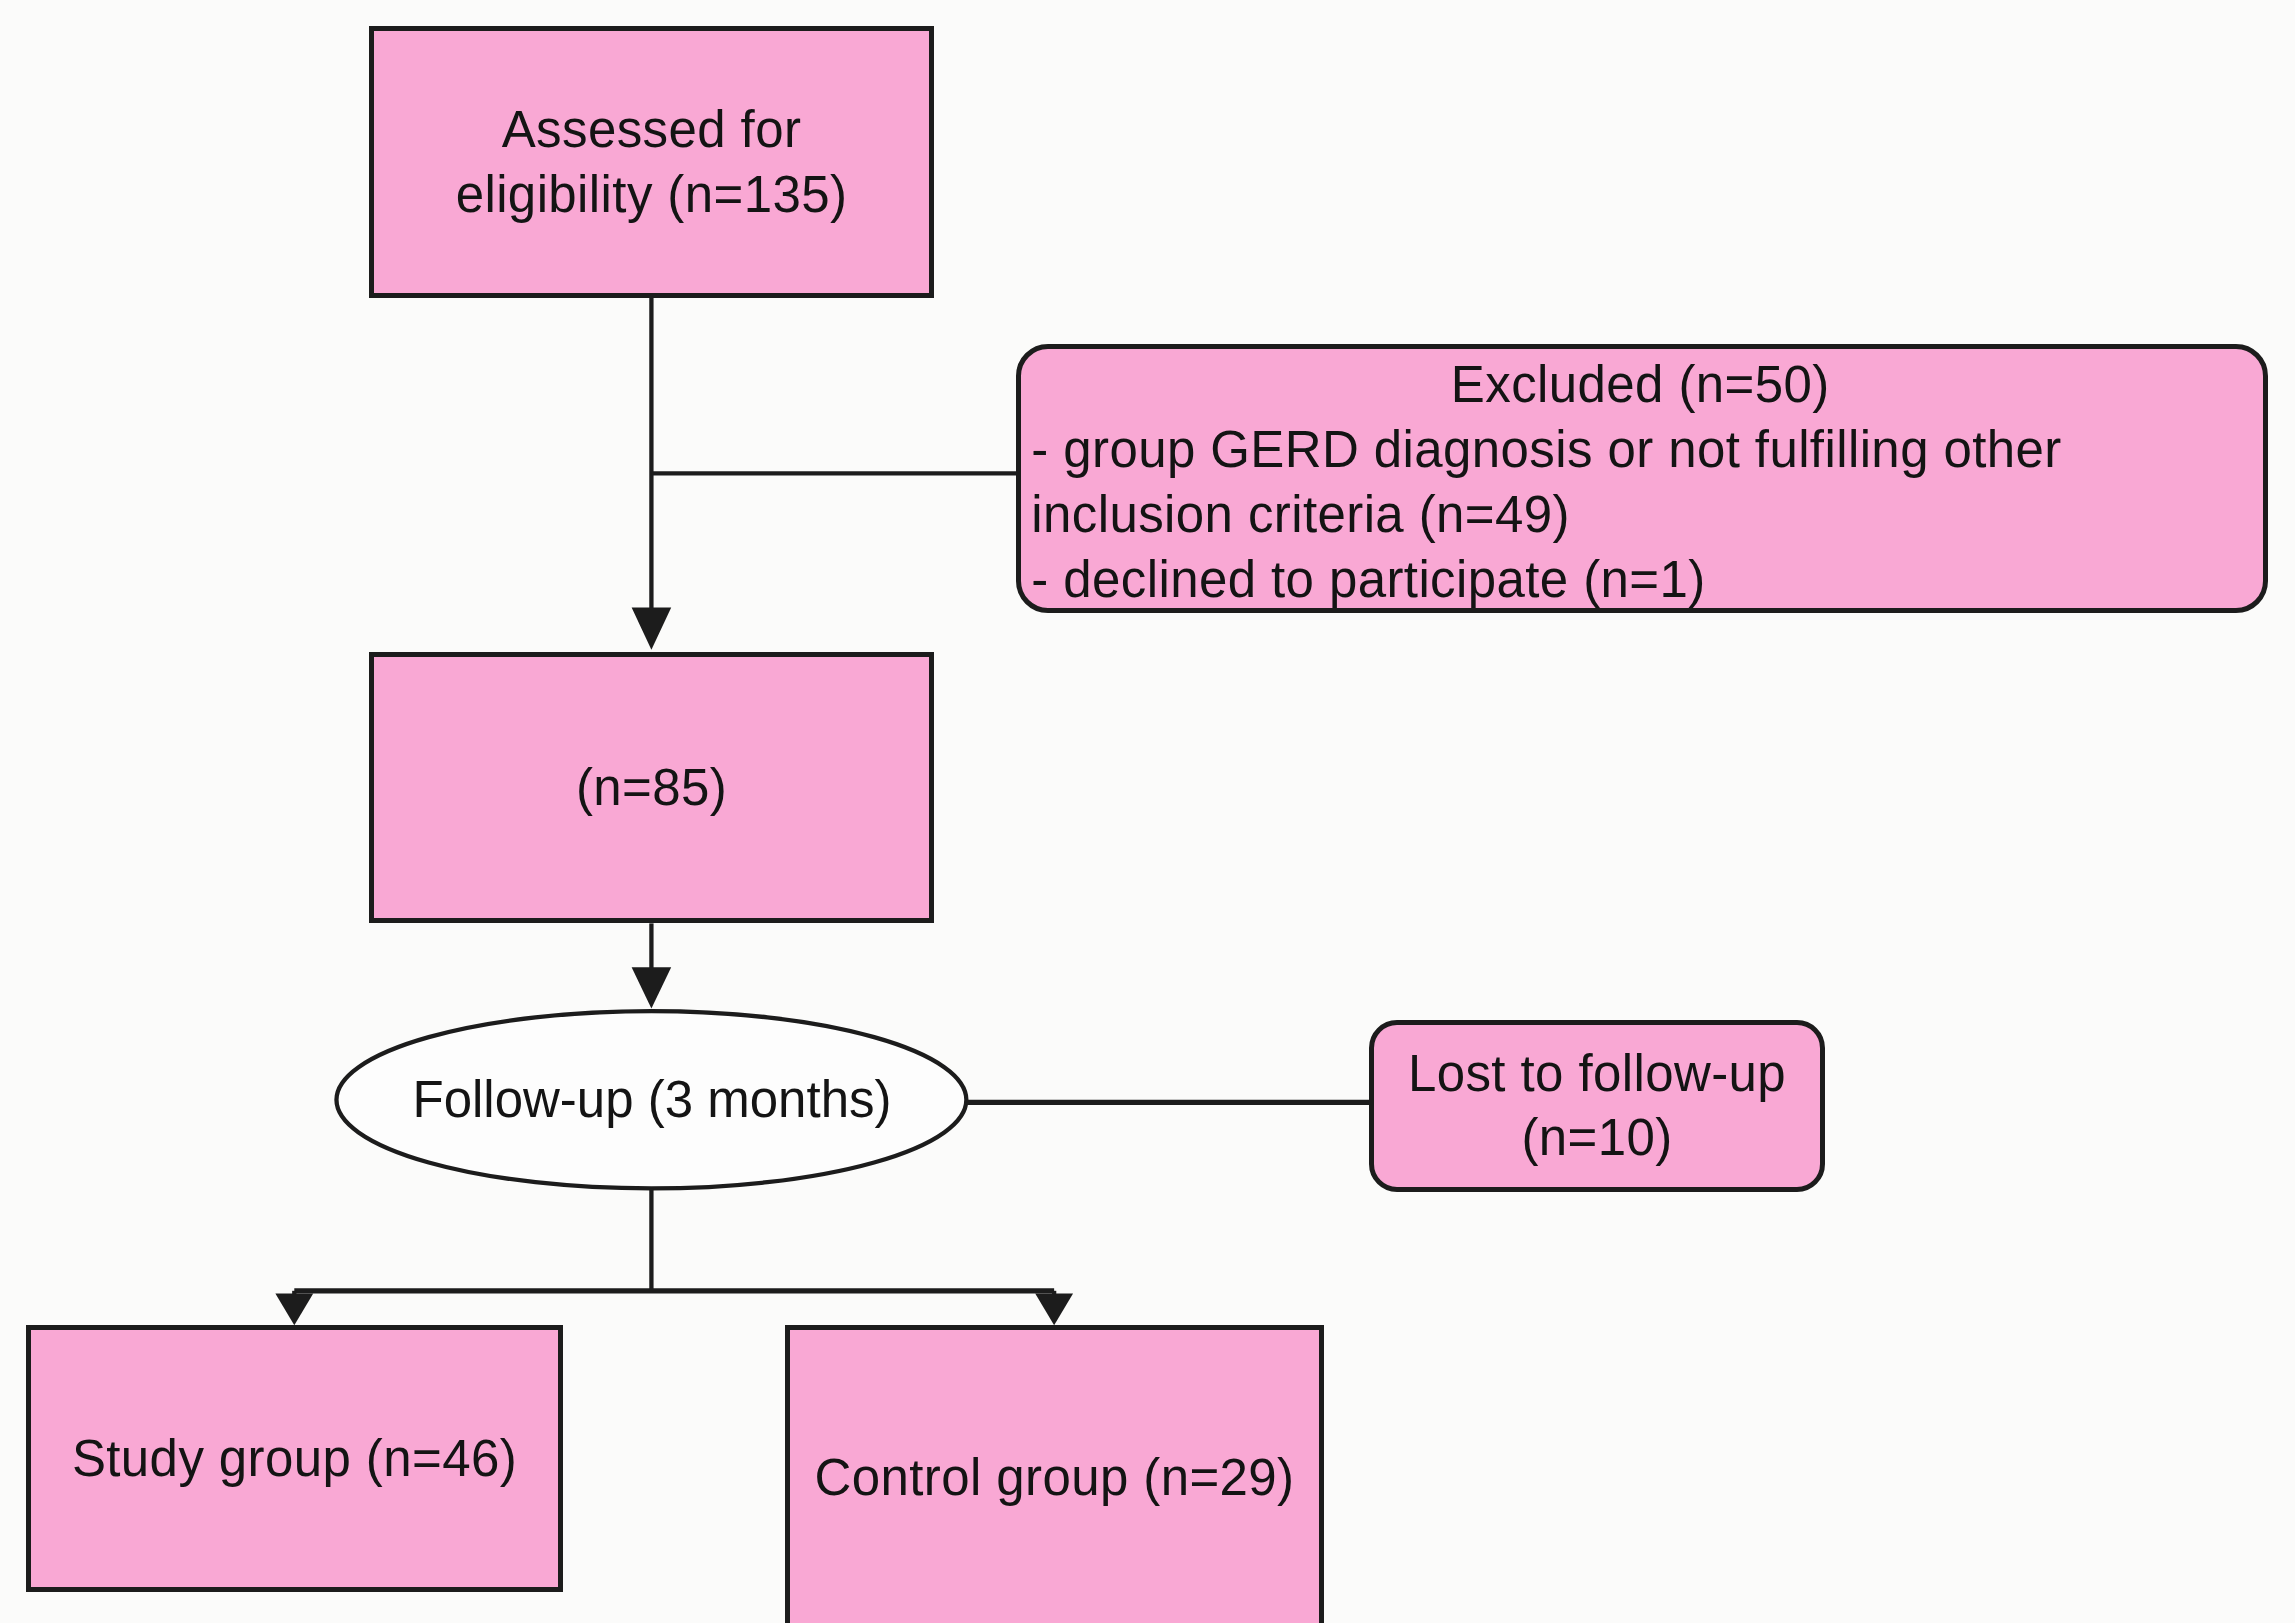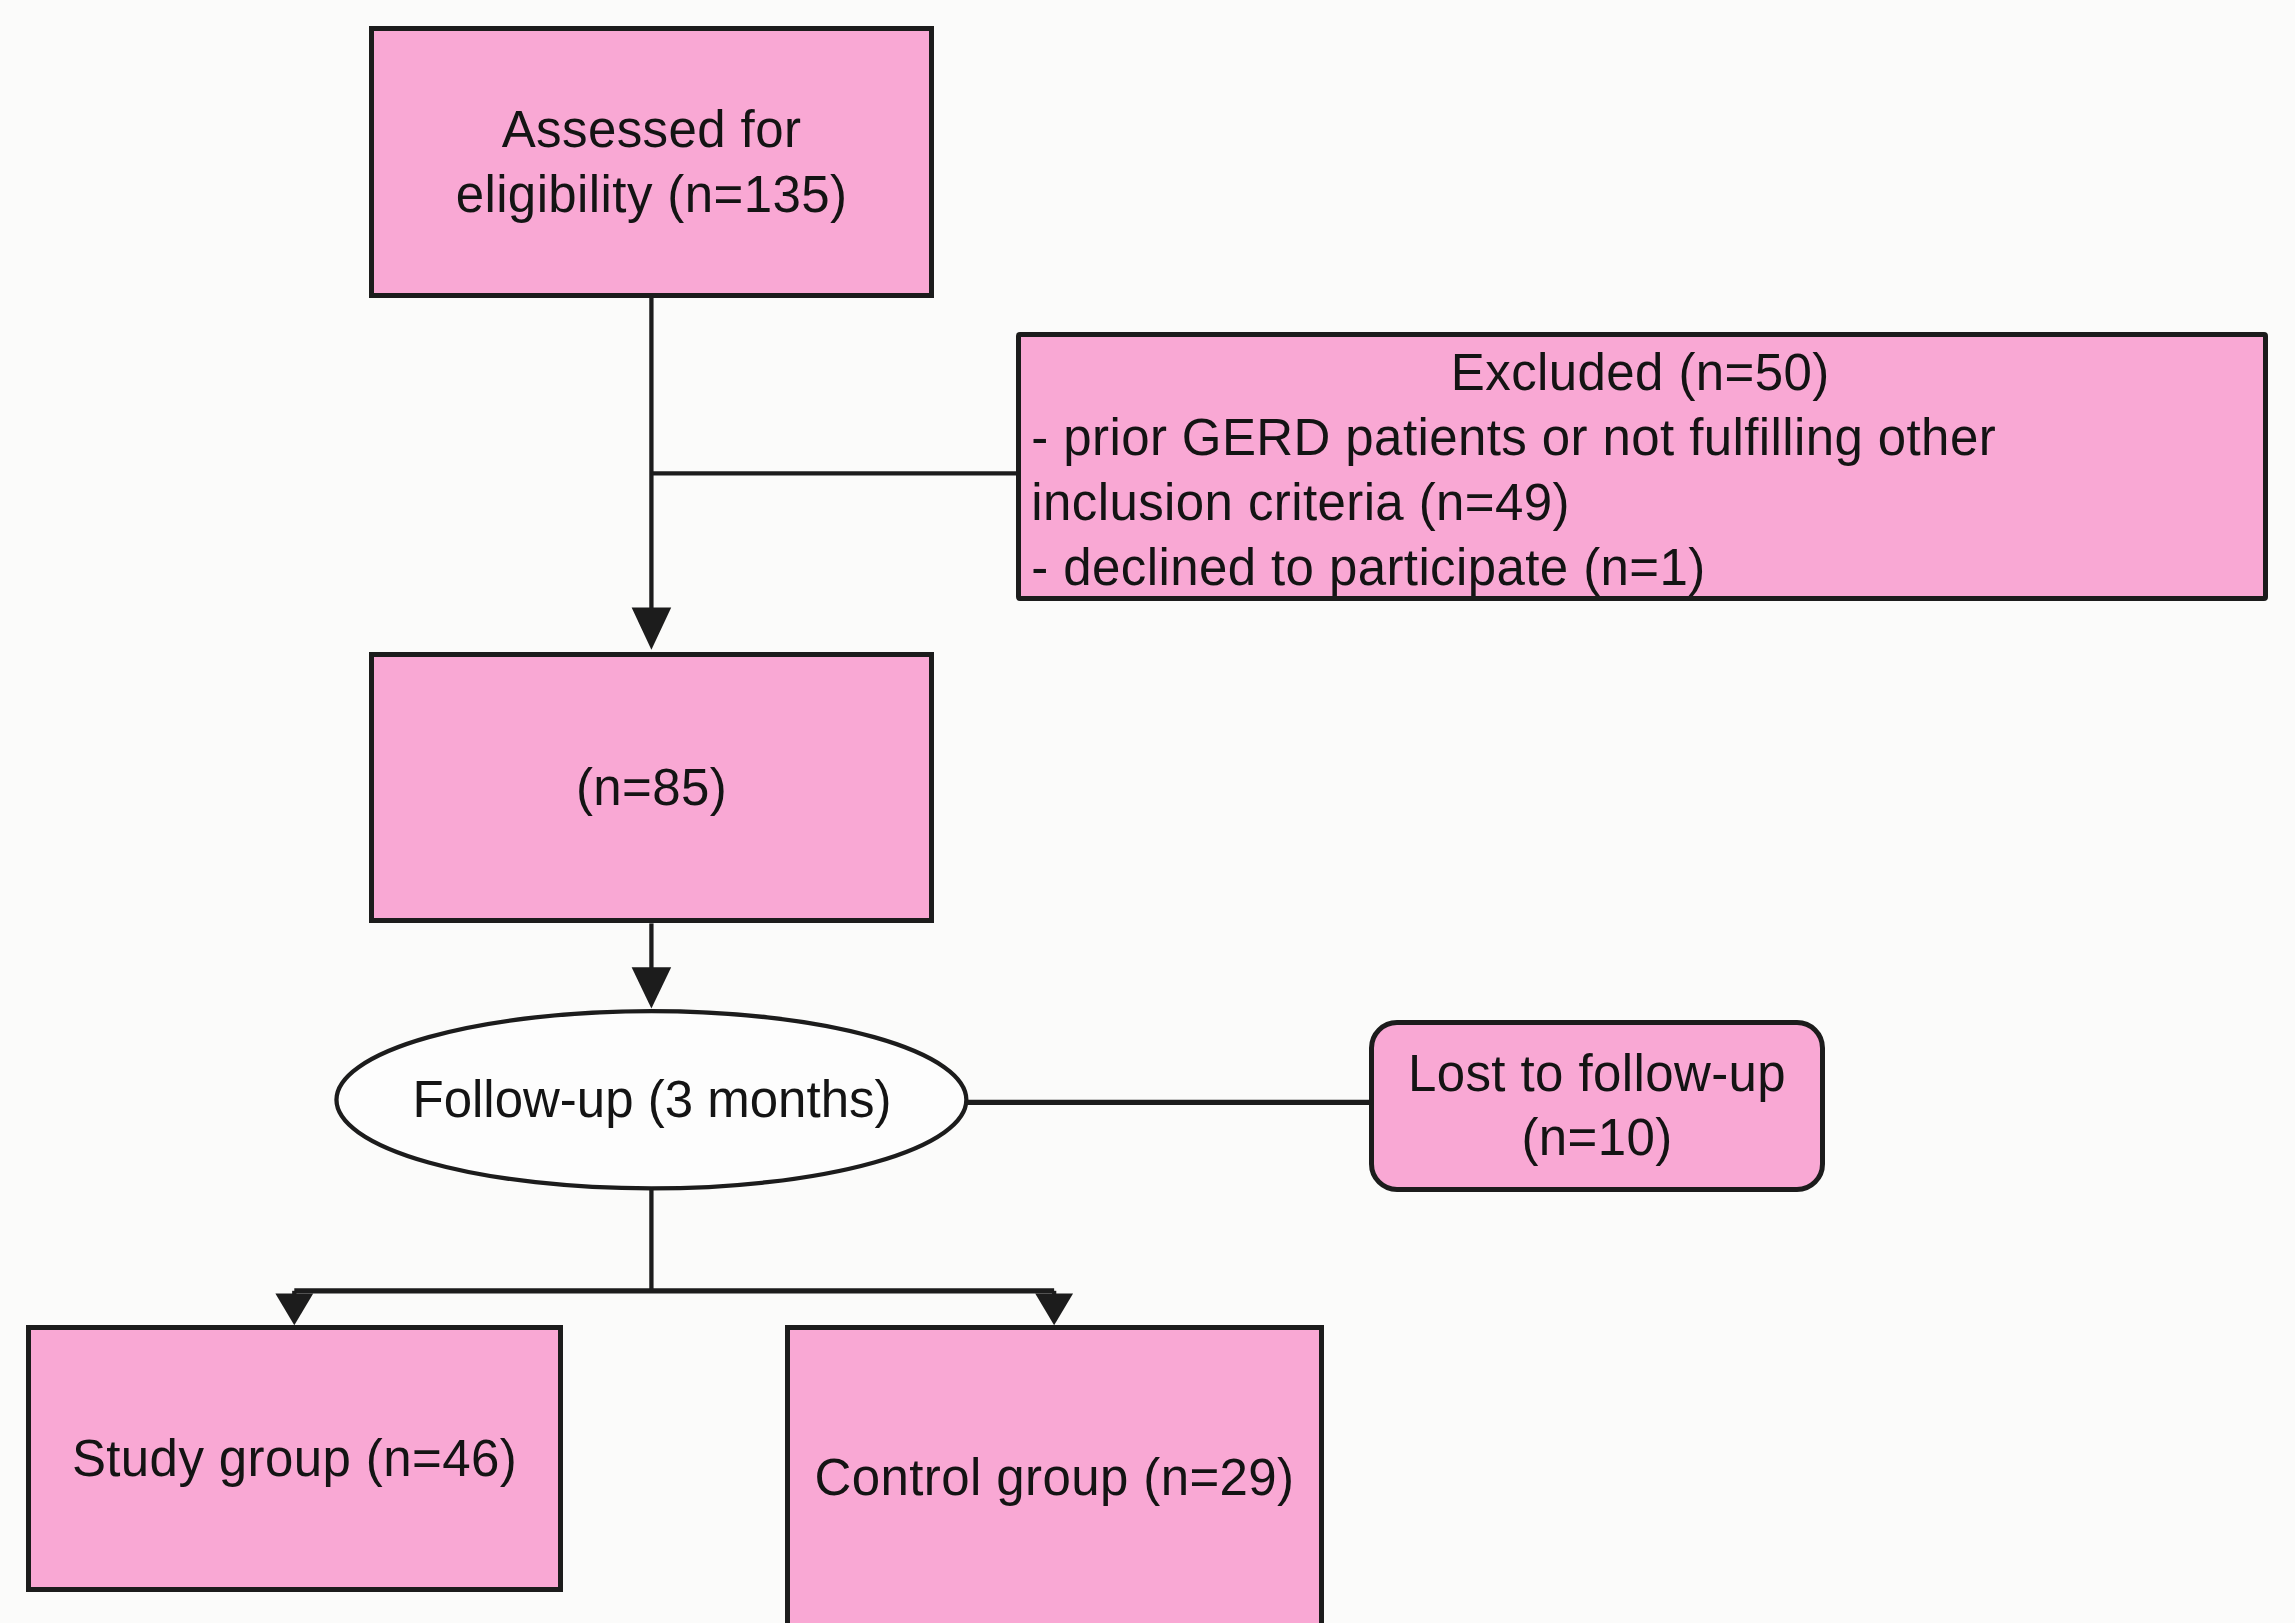--- a/index.html
+++ b/index.html
@@ -38,22 +38,22 @@
     letter-spacing: 0.4px;
   }
   .node .tline { white-space: nowrap; }
   
   #assessed-box { left: 369px; top: 26px;  width: 565px; height: 272px; }
   #eligible-box { left: 369px; top: 652px; width: 565px; height: 271px; }
   #study-box    { left: 26px;  top: 1325px; width: 537px; height: 267px; }
   #control-box  { left: 785px; top: 1325px; width: 539px; height: 304px; }
   
   #excluded-box {
-    left: 1016px; top: 332px; width: 1252px; height: 269px;
-    border-radius: 4px;
+    left: 1016px; top: 344px; width: 1252px; height: 269px;
+    border-radius: 32px;
     justify-content: flex-start;
     align-items: stretch;
     text-align: left;
     padding: 3.4px 13.8px 3.4px 10.3px;
     line-height: 65px;
   }
   #excluded-box .title-line { text-align: center; }
   #lost-box {
     left: 1369px; top: 1020px; width: 456px; height: 172px;
     border-radius: 28px;
@@ -100,21 +100,21 @@
     <polygon points="1203,1503 1247,1503 1225,1540" fill="#1c1c1c"></polygon>
   </svg>
 
   <div class="node" id="assessed-box">
     <div class="tline">Assessed for</div>
     <div class="tline">eligibility (n=135)</div>
   </div>
 
   <div class="node" id="excluded-box">
     <div class="tline title-line">Excluded (n=50)</div>
-    <div class="tline">- prior GERD patients or not fulfilling other</div>
+    <div class="tline">- group GERD diagnosis or not fulfilling other</div>
     <div class="tline">inclusion criteria (n=49)</div>
     <div class="tline">- declined to participate (n=1)</div>
   </div>
 
   <div class="node" id="eligible-box">
     <div class="tline">(n=85)</div>
   </div>
 
   <div id="followup-label">Follow-up (3 months)</div>
 

